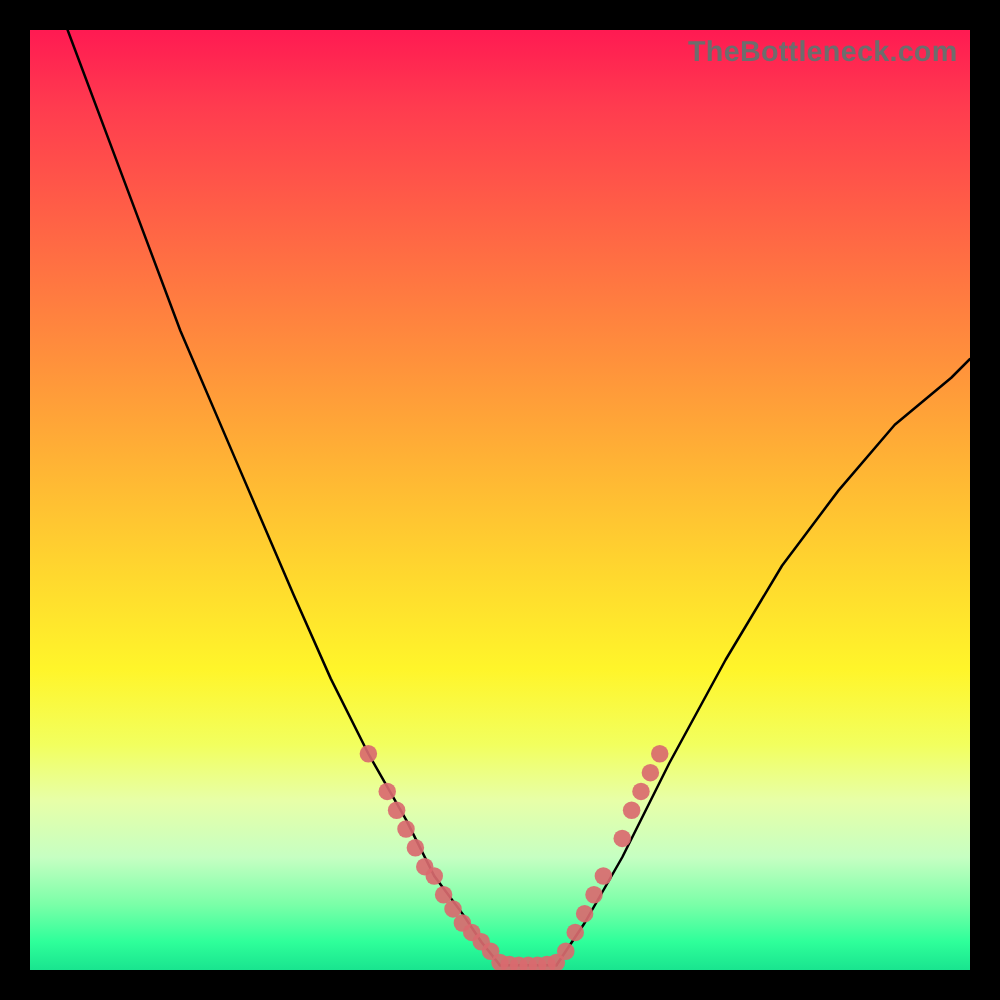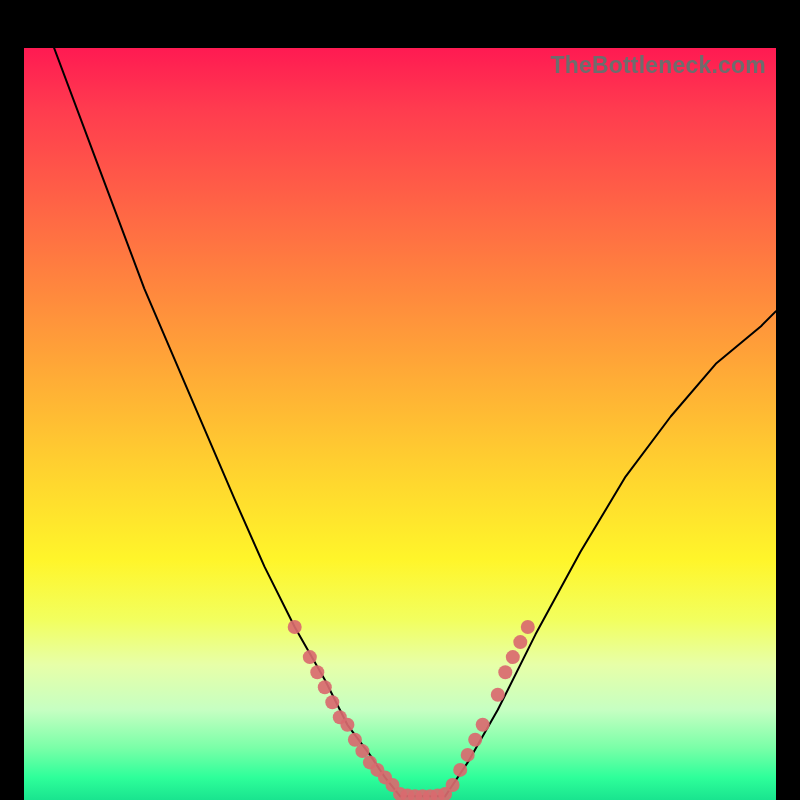--- a/index.html
+++ b/index.html
@@ -10,21 +10,20 @@
     background: #000;
     overflow: hidden;
   }
   .frame {
     position: absolute;
     left: 24px;
     top: 24px;
     width: 752px;
     height: 610px;
     background: #e5e5e5;
-    margin-top: 24px;
   }
   .plot {
     position: absolute;
     left: 0;
     top: 0;
     width: 752px;
     height: 752px;
     background: linear-gradient(to bottom,
       #ff1a52 0%,
       #ff3b4f 8%,

